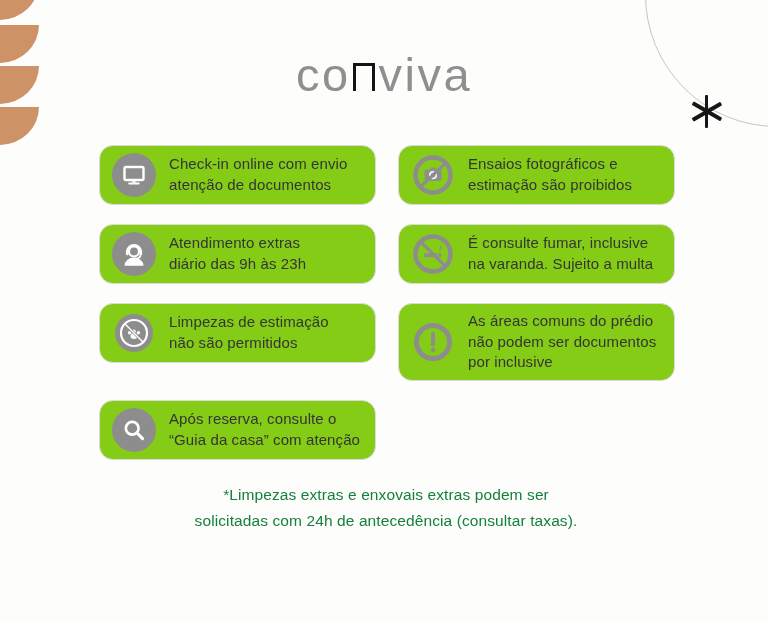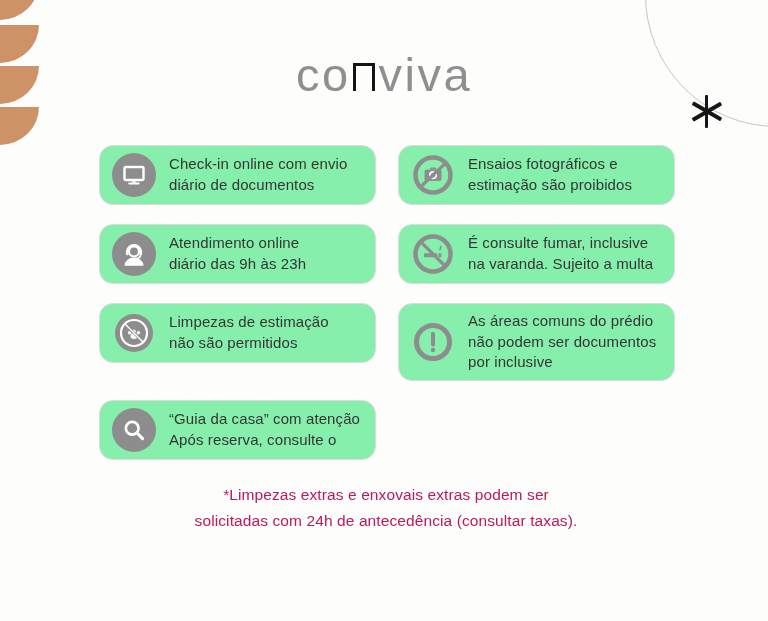--- a/index.html
+++ b/index.html
@@ -50,35 +50,35 @@
     margin: 0 4px 0 2px;
   }
 
   
   .grid {
     position: absolute; left: 99px; top: 145px; width: 576px;
     display: grid; grid-template-columns: 277px 277px;
     column-gap: 22px; row-gap: 19px; align-items: start;
   }
   .card {
-    background: #86efac; border: 1px solid #dddbd9; border-radius: 14px;
+    background: #84cc16; border: 1px solid #dddbd9; border-radius: 14px;
     min-height: 58px; display: flex; align-items: center;
     padding: 7px 12px; gap: 13px;
   }
   .card .icon-wrap { flex: 0 0 44px; width: 44px; height: 44px; }
   .card .txt {
     font-size: 15px; font-weight: 500; color: #353535;
     line-height: 1.38; letter-spacing: 0.1px;
   }
 
   
   .footnote {
     position: absolute; left: 4px; right: 0; top: 482px;
     text-align: center; font-size: 15.5px; font-weight: 500;
-    color: #be185d; line-height: 1.7; letter-spacing: 0.1px;
+    color: #15803d; line-height: 1.7; letter-spacing: 0.1px;
   }
 </style>
 </head>
 <body>
 
 <div class="stage">
 
   <div class="petal p1"></div>
   <div class="petal p2"></div>
   <div class="petal p3"></div>
@@ -104,21 +104,21 @@
       <span class="icon-wrap">
         <svg width="44" height="44" viewBox="0 0 44 44">
           <circle cx="22" cy="22" r="22" fill="#8d8d8d"></circle>
           <rect x="12.5" y="14" width="19" height="13" rx="1.5" fill="none" stroke="#fff" stroke-width="2.4"></rect>
           <rect x="20.4" y="27" width="3.2" height="2.6" fill="#fff"></rect>
           <rect x="16.3" y="29.4" width="11.4" height="2.2" rx="1" fill="#fff"></rect>
         </svg>
       </span>
       <span class="txt">
         <div>Check-in online com envio</div>
-          <div>diário de documentos</div>
+          <div>atenção de documentos</div>
           <div></div>
       </span>
     </div>
 
     <div class="card">
       <span class="icon-wrap">
         <svg width="44" height="44" viewBox="0 0 44 44">
           <circle cx="22" cy="22" r="17.5" fill="none" stroke="#8d8d8d" stroke-width="4.5"></circle>
           <path d="M18.2 16.5 L19.8 14.4 L24.2 14.4 L25.8 16.5 Z" fill="#8d8d8d"></path>
           <rect x="13.5" y="16.5" width="17" height="11.5" rx="2" fill="#8d8d8d"></rect>
@@ -139,21 +139,21 @@
           <circle cx="22" cy="22" r="22" fill="#8d8d8d"></circle>
           <path d="M12.5 33.8 a9.5 8.2 0 0 1 19 0 z" fill="#fff"></path>
           <circle cx="22" cy="19.5" r="5" fill="#8d8d8d" stroke="#fff" stroke-width="2.2"></circle>
           <path d="M15.2 20 a6.8 6.8 0 0 1 13.6 0" fill="none" stroke="#fff" stroke-width="2.4"></path>
           <rect x="13.9" y="18.6" width="2.6" height="4.6" rx="1.2" fill="#fff"></rect>
           <rect x="27.5" y="18.6" width="2.6" height="4.6" rx="1.2" fill="#fff"></rect>
           <path d="M28.8 23.2 a5 5 0 0 1 -4.2 3.4" fill="none" stroke="#fff" stroke-width="1.7"></path>
         </svg>
       </span>
       <span class="txt">
-        <div>Atendimento online</div>
+        <div>Atendimento extras</div>
           <div>diário das 9h às 23h</div>
           <div></div>
       </span>
     </div>
 
     <div class="card">
       <span class="icon-wrap">
         <svg width="44" height="44" viewBox="0 0 44 44">
           <circle cx="22" cy="22" r="17.5" fill="none" stroke="#8d8d8d" stroke-width="4.5"></circle>
           <rect x="13" y="21.2" width="13.2" height="4" rx="0.8" fill="#8d8d8d"></rect>
@@ -207,22 +207,22 @@
 
     <div class="card">
       <span class="icon-wrap">
         <svg width="44" height="44" viewBox="0 0 44 44">
           <circle cx="22" cy="22" r="22" fill="#8d8d8d"></circle>
           <circle cx="20.2" cy="20.2" r="6.4" fill="none" stroke="#fff" stroke-width="2.7"></circle>
           <line x1="25" y1="25" x2="30.6" y2="30.6" stroke="#fff" stroke-width="3.1" stroke-linecap="round"></line>
         </svg>
       </span>
       <span class="txt">
-        <div>“Guia da casa” com atenção</div>
-          <div>Após reserva, consulte o</div>
+        <div>Após reserva, consulte o</div>
+          <div>“Guia da casa” com atenção</div>
           <div></div>
       </span>
     </div>
 
   </div>
 
   <div class="footnote">
     <div>*Limpezas extras e enxovais extras podem ser</div>
     <div>solicitadas com 24h de antecedência (consultar taxas).</div>
   </div>

